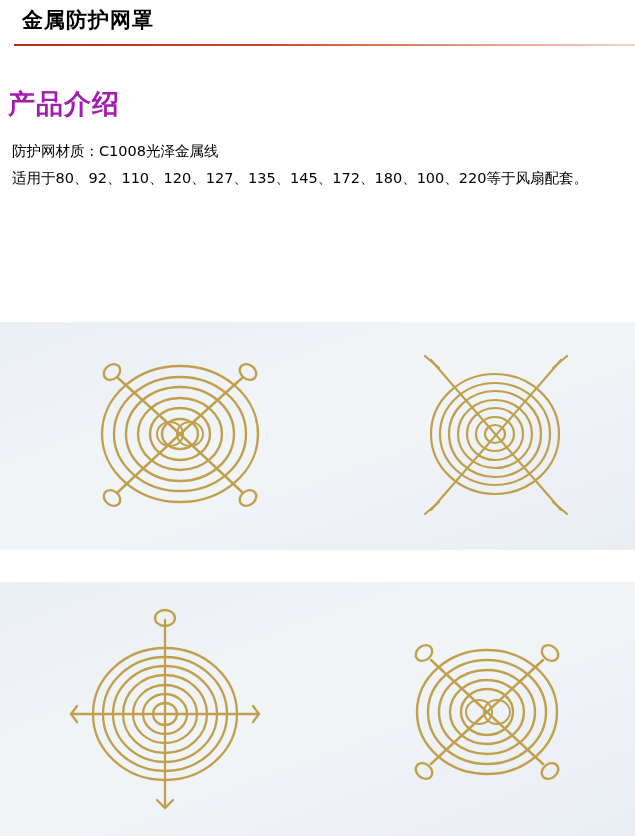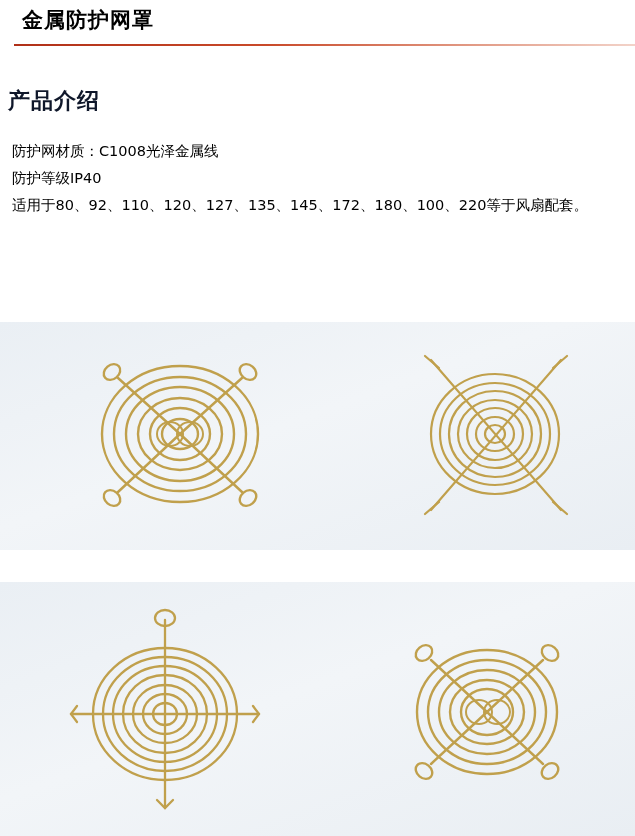--- a/index.html
+++ b/index.html
@@ -46,24 +46,24 @@
     width: 635px;
     height: 2px;
     background: linear-gradient(to right, #b03018 0%, #c94a2a 40%, #e0957f 70%, #f4d8cf 100%);
   }
 
   
   .section-title {
     position: absolute;
     left: 8px;
     top: 86px;
-    font-size: 22px;
+    font-size: 27px;
     font-weight: bold;
     letter-spacing: 1px;
-    color: #0f172a;
+    color: #a21caf;
   }
 
   
   .specs {
     position: absolute;
     left: 12px;
     top: 138px;
     width: 618px;
   }
   .spec-line {
@@ -107,21 +107,20 @@
 
   <div class="header">
     <div class="header-title">金属防护网罩</div>
     <div class="header-rule"></div>
   </div>
 
   <div class="section-title">产品介绍</div>
 
   <div class="specs">
     <div class="spec-line">防护网材质：C1008光泽金属线</div>
-    <div class="spec-line">防护等级IP40</div>
     <div class="spec-line">适用于80、92、110、120、127、135、145、172、180、100、220等于风扇配套。</div>
   </div>
 
   <div class="photo photo-top">
 
     <div class="grill" style="left:60px; top:12px;">
       <svg width="240" height="205" viewBox="0 0 240 205">
         <g fill="none" stroke="#c0a04c" stroke-width="2.4" stroke-linecap="round">
 
           <ellipse cx="120" cy="100" rx="78" ry="68"></ellipse>

